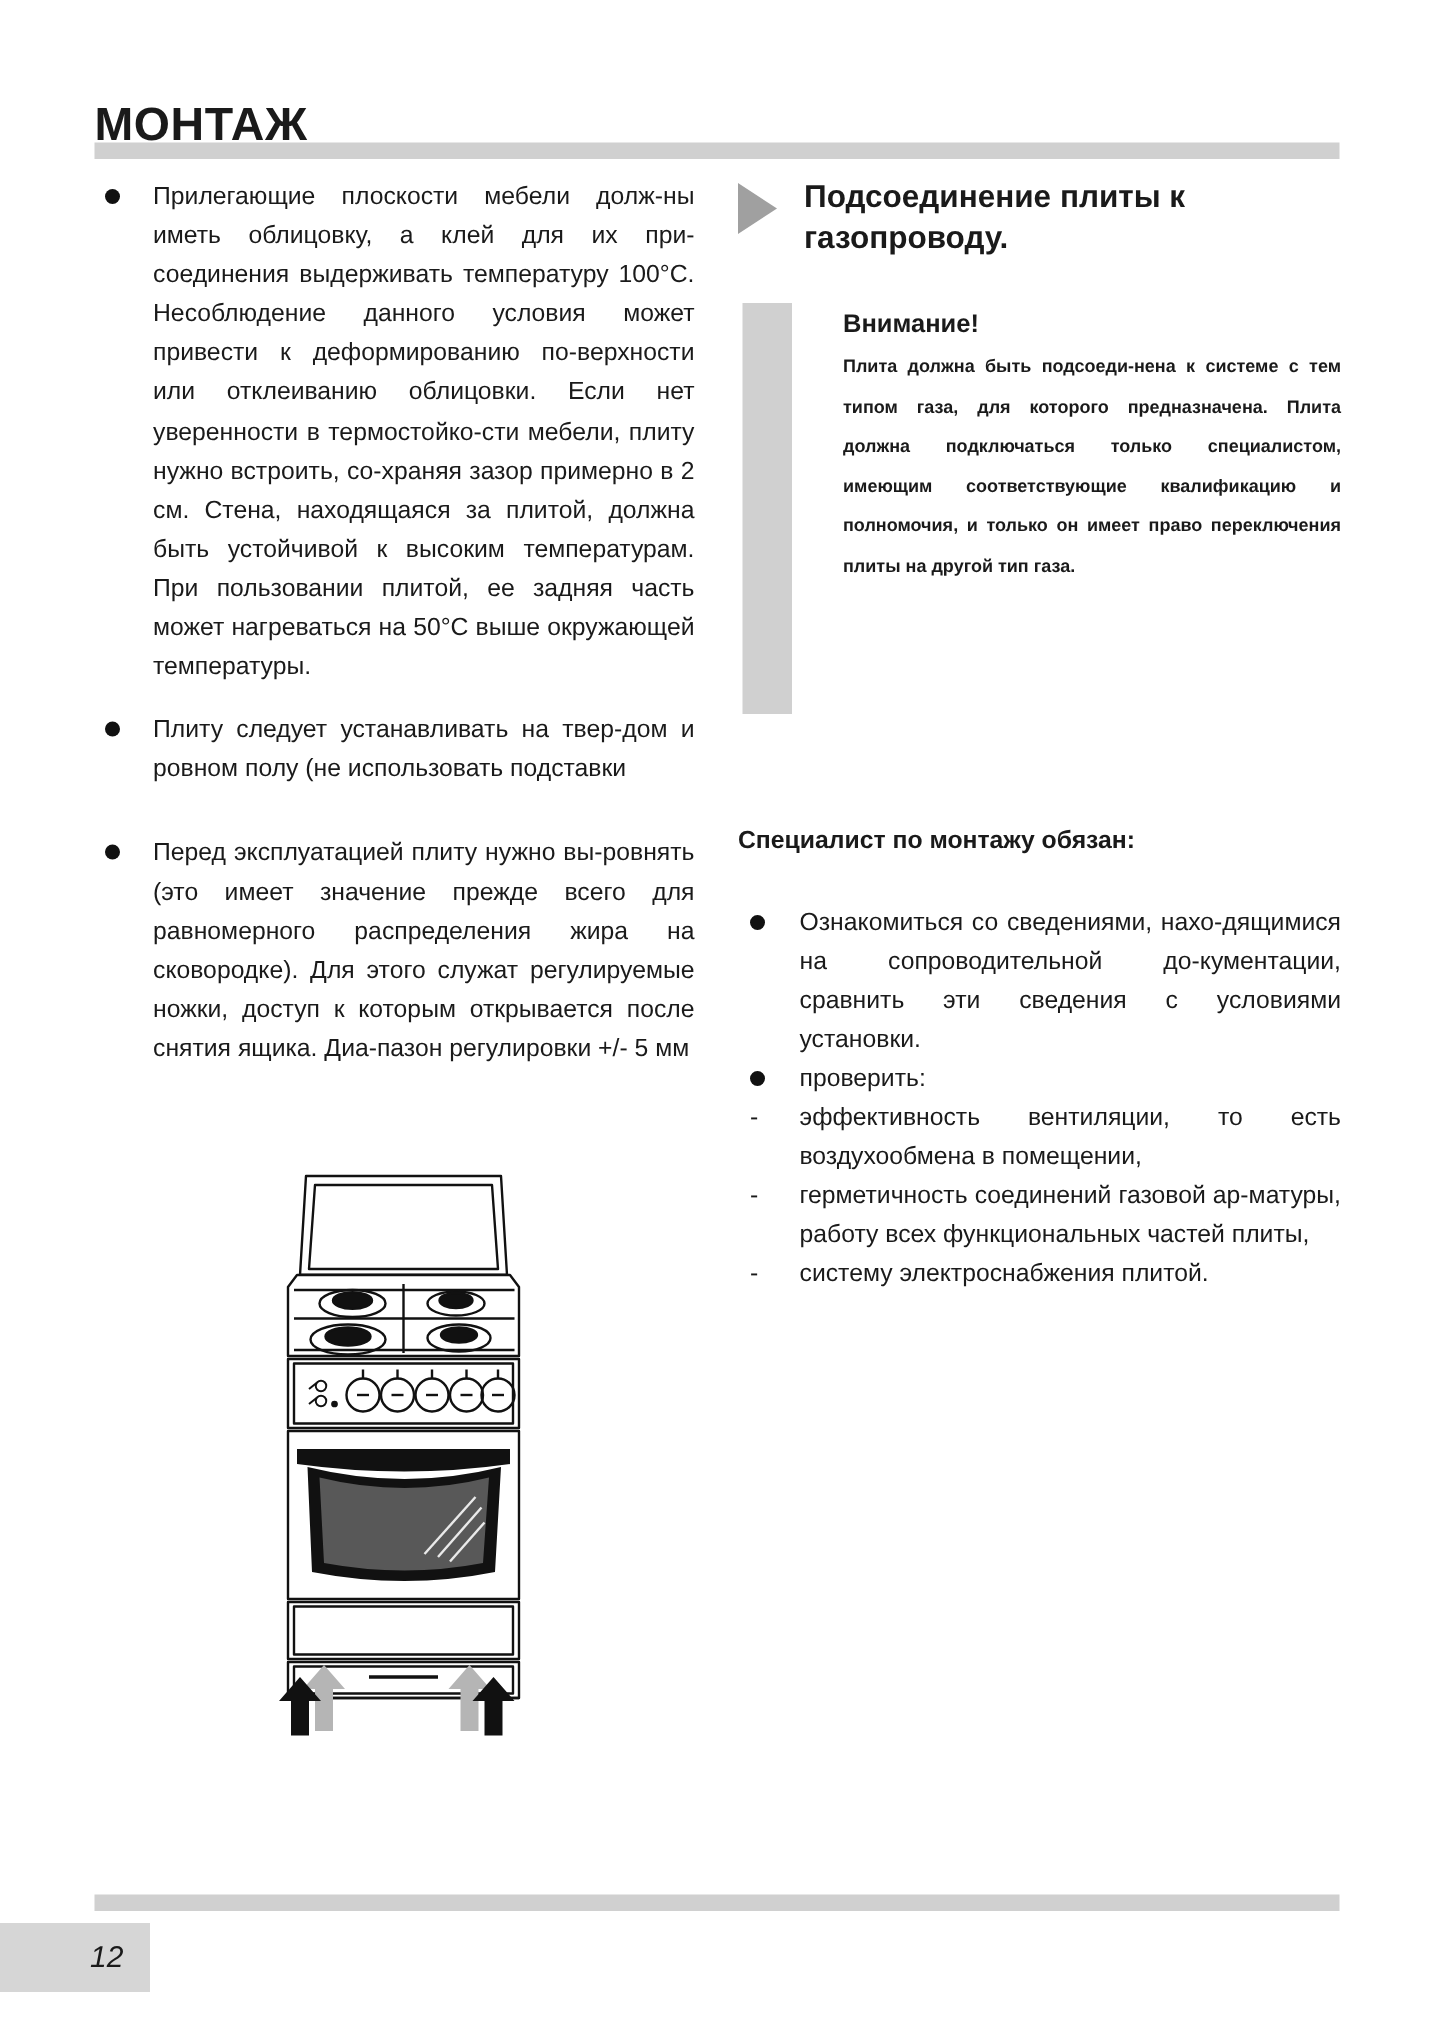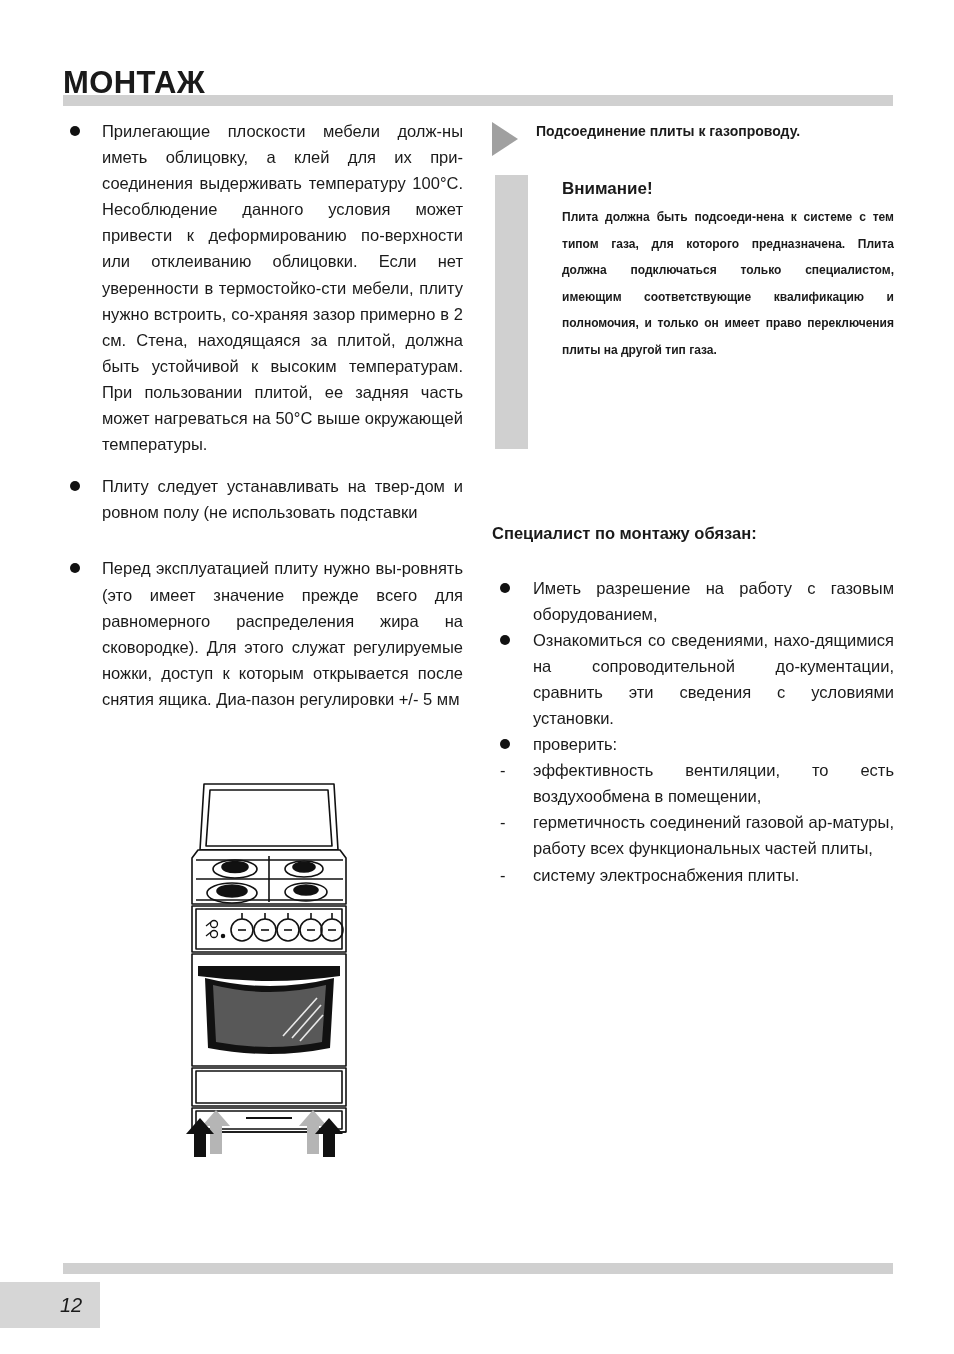--- a/index.html
+++ b/index.html
@@ -71,21 +71,21 @@
     background: #111;
     border-radius: 50%;
   }
   .gap-sm { height: 16px; }
   .gap-md { height: 30px; }
 
   
   .section-head {
     position: relative;
     padding-left: 44px;
-    font-size: 14px;
+    font-size: 21px;
     font-weight: bold;
     line-height: 27px;
     color: #1a1a1a;
   }
   .tri-icon {
     position: absolute;
     left: 0px;
     top: 4px;
     width: 0;
     height: 0;
@@ -327,24 +327,20 @@
       <div class="warn-title">Внимание!</div>
       <div class="warn-body">Плита должна быть подсоеди-нена к системе с тем типом газа, для которого предназначена. Плита должна подключаться только специалистом, имеющим соответствующие квалификацию и полномочия, и только он имеет право переключения плиты на другой тип газа.</div>
     </div>
 
     <div style="height:72px"></div>
 
     <div class="spec-head">Специалист по монтажу обязан:</div>
 
     <div class="spec-list">
 
-      <div class="spec-bullet">
-        <span class="dot"></span>
-        <span>Иметь разрешение на работу с газовым оборудованием,</span>
-      </div>
 
       <div class="spec-bullet">
         <span class="dot"></span>
         <span>Ознакомиться со сведениями, нахо-дящимися на сопроводительной до-кументации, сравнить эти сведения с условиями установки.</span>
       </div>
 
       <div class="spec-bullet">
         <span class="dot"></span>
         <span>проверить:</span>
       </div>
@@ -354,21 +350,21 @@
         <span>эффективность вентиляции, то есть воздухообмена в помещении,</span>
       </div>
 
       <div class="spec-dash">
         <span class="dash">-</span>
         <span>герметичность соединений газовой ар-матуры, работу всех функциональных частей плиты,</span>
       </div>
 
       <div class="spec-dash">
         <span class="dash">-</span>
-        <span>систему электроснабжения плиты.</span>
+        <span>систему электроснабжения плитой.</span>
       </div>
 
     </div>
   </div>
 
   <div class="footer-rule"></div>
   <div class="page-num-box"></div>
   <div class="page-num">12</div>
 
 </div>

